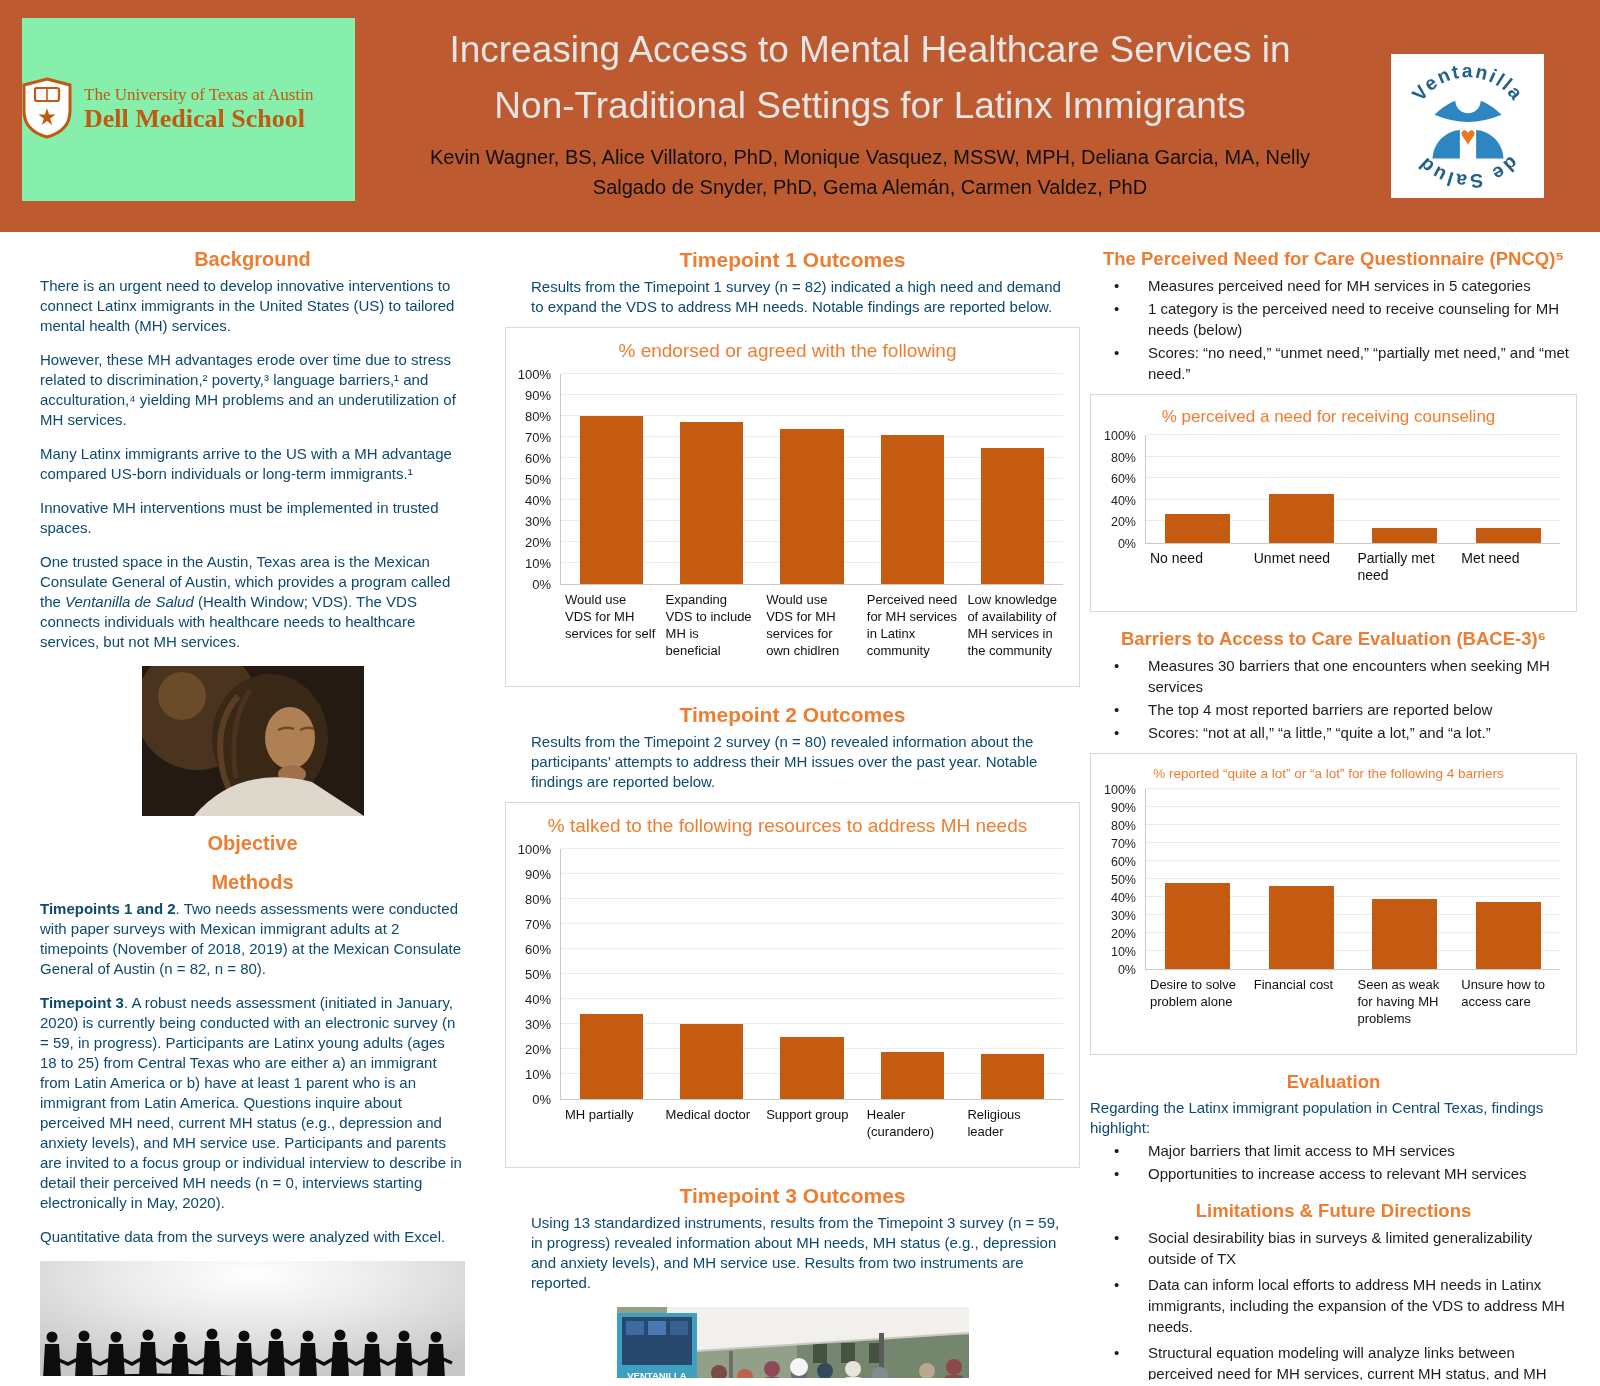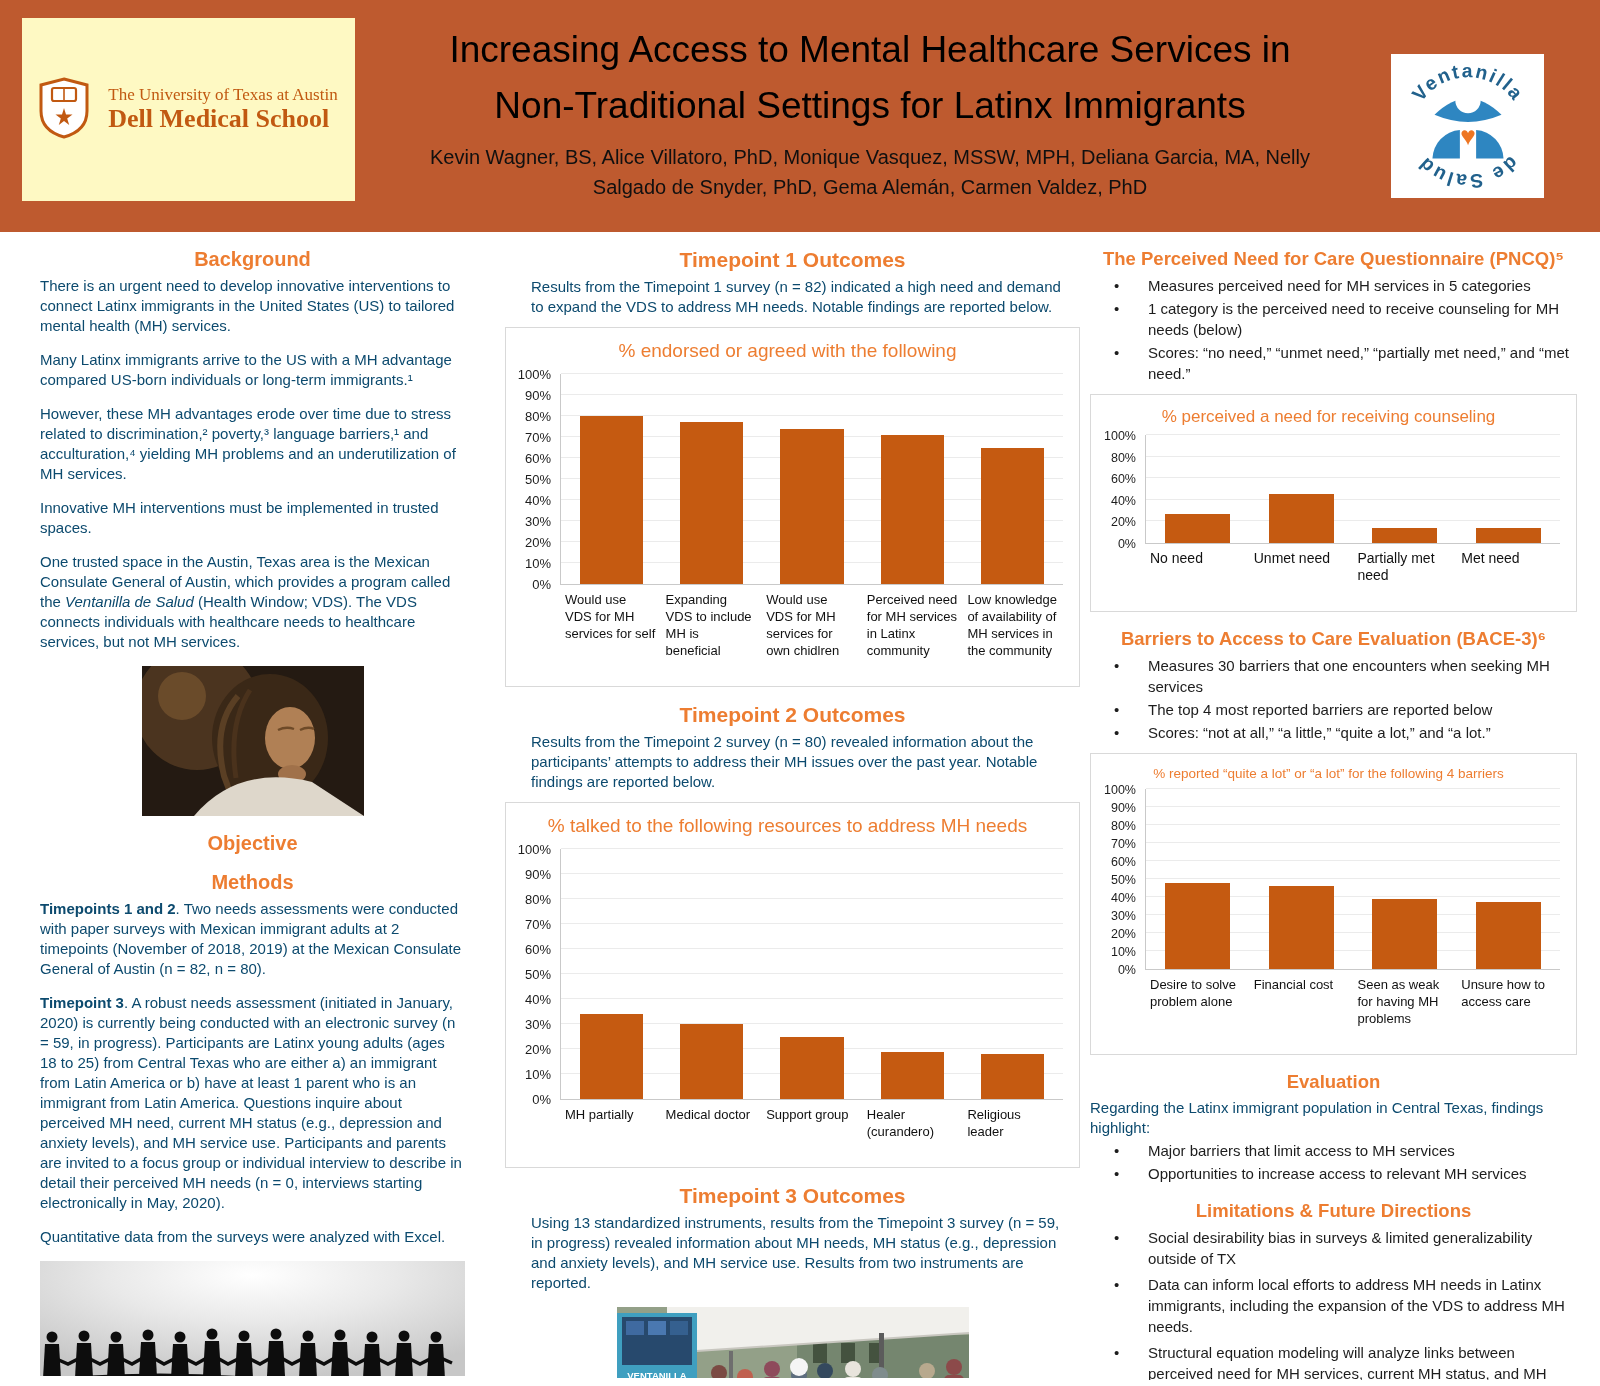--- a/index.html
+++ b/index.html
@@ -1,26 +1,26 @@
 <!DOCTYPE html>
 <html style="--band: #BE5A2F; --heading: #ED7D31; --logo-orange: #C15911;"><head>
 <meta charset="utf-8">
 <style>
   html,body{margin:0;padding:0;background:#fff;}
   .poster{position:relative;width:1600px;height:1386px;background:#fff;overflow:hidden;
           font-family:"Liberation Sans",sans-serif;color:#1d1d1d;}
   
   .band{position:absolute;top:0;left:0;width:1600px;height:232px;background:var(--band,#BE5A2F);}
-  .ut-box{position:absolute;left:22px;top:18px;width:333px;height:183px;background:#fef9c3;
-          display:flex;align-items:center;justify-content:center;gap:19px;}
+  .ut-box{position:absolute;left:22px;top:18px;width:333px;height:183px;background:#86efac;
+          display:flex;align-items:center;gap:12px;}
   .ut-text{color:var(--logo-orange,#C15911);font-family:"Liberation Serif",serif;line-height:1.12;}
   .ut-line1{font-size:17px;}
   .ut-line2{font-size:26px;font-weight:bold;}
   .titles{position:absolute;left:372px;right:232px;top:22px;text-align:center;}
-  .title-line{font-size:37px;line-height:56px;color:#000000;}
+  .title-line{font-size:37px;line-height:56px;color:#e5e5e5;}
   .authors{font-size:20px;line-height:30px;color:#101010;margin-top:8px;}
   .vds-box{position:absolute;right:56px;top:54px;width:153px;height:144px;background:#fff;
            display:flex;align-items:center;justify-content:center;}
   
   .col{position:absolute;top:248px;overflow:hidden;}
   .col-left{left:40px;width:425px;height:1128px;}
   .col-mid{left:505px;width:575px;height:1130px;}
   .col-right{left:1090px;width:487px;height:1132px;}
   h2.sec{margin:16px 0 5px;font-size:20px;font-weight:bold;text-align:center;color:var(--heading,#ED7D31);}
   .col h2.sec:first-child{margin-top:0;}
@@ -105,22 +105,22 @@
         <text font-size="19" font-weight="bold" fill="#21618C" letter-spacing="2" font-family="Liberation Sans, sans-serif">
           <textPath href="#arcBottom" startOffset="50%" text-anchor="middle">de Salud</textPath>
         </text>
       </svg>
     </div>
   </header>
 
   <section class="col col-left">
     <h2 class="sec">Background</h2>
     <p class="body">There is an urgent need to develop innovative interventions to connect Latinx immigrants in the United States (US) to tailored mental health (MH) services.</p>
+    <p class="body">However, these MH advantages erode over time due to stress related to discrimination,² poverty,³ language barriers,¹ and acculturation,⁴ yielding MH problems and an underutilization of MH services.</p>
     <p class="body">Many Latinx immigrants arrive to the US with a MH advantage compared US-born individuals or long-term immigrants.¹</p>
-    <p class="body">However, these MH advantages erode over time due to stress related to discrimination,² poverty,³ language barriers,¹ and acculturation,⁴ yielding MH problems and an underutilization of MH services.</p>
     <p class="body">Innovative MH interventions must be implemented in trusted spaces.</p>
     <p class="body"><span>One trusted space in the Austin, Texas area is the Mexican Consulate General of Austin, which provides a program called the </span><i>Ventanilla de Salud</i><span> (Health Window; VDS). The VDS connects individuals with healthcare needs to healthcare services, but not MH services.</span></p>
 
     <span class="photo photo-woman">
       <svg width="222" height="150" viewBox="0 0 222 150">
         <rect width="222" height="150" fill="#241a12"></rect>
         <circle cx="55" cy="42" r="62" fill="#6b4a2a" opacity="0.55"></circle>
         <circle cx="40" cy="30" r="24" fill="#8a6235" opacity="0.5"></circle>
         <ellipse cx="128" cy="72" rx="58" ry="64" fill="#3a2817"></ellipse>
         <path d="M96,30 Q70,60 82,110 Q90,135 104,148" stroke="#5a3f24" stroke-width="6" fill="none"></path>

